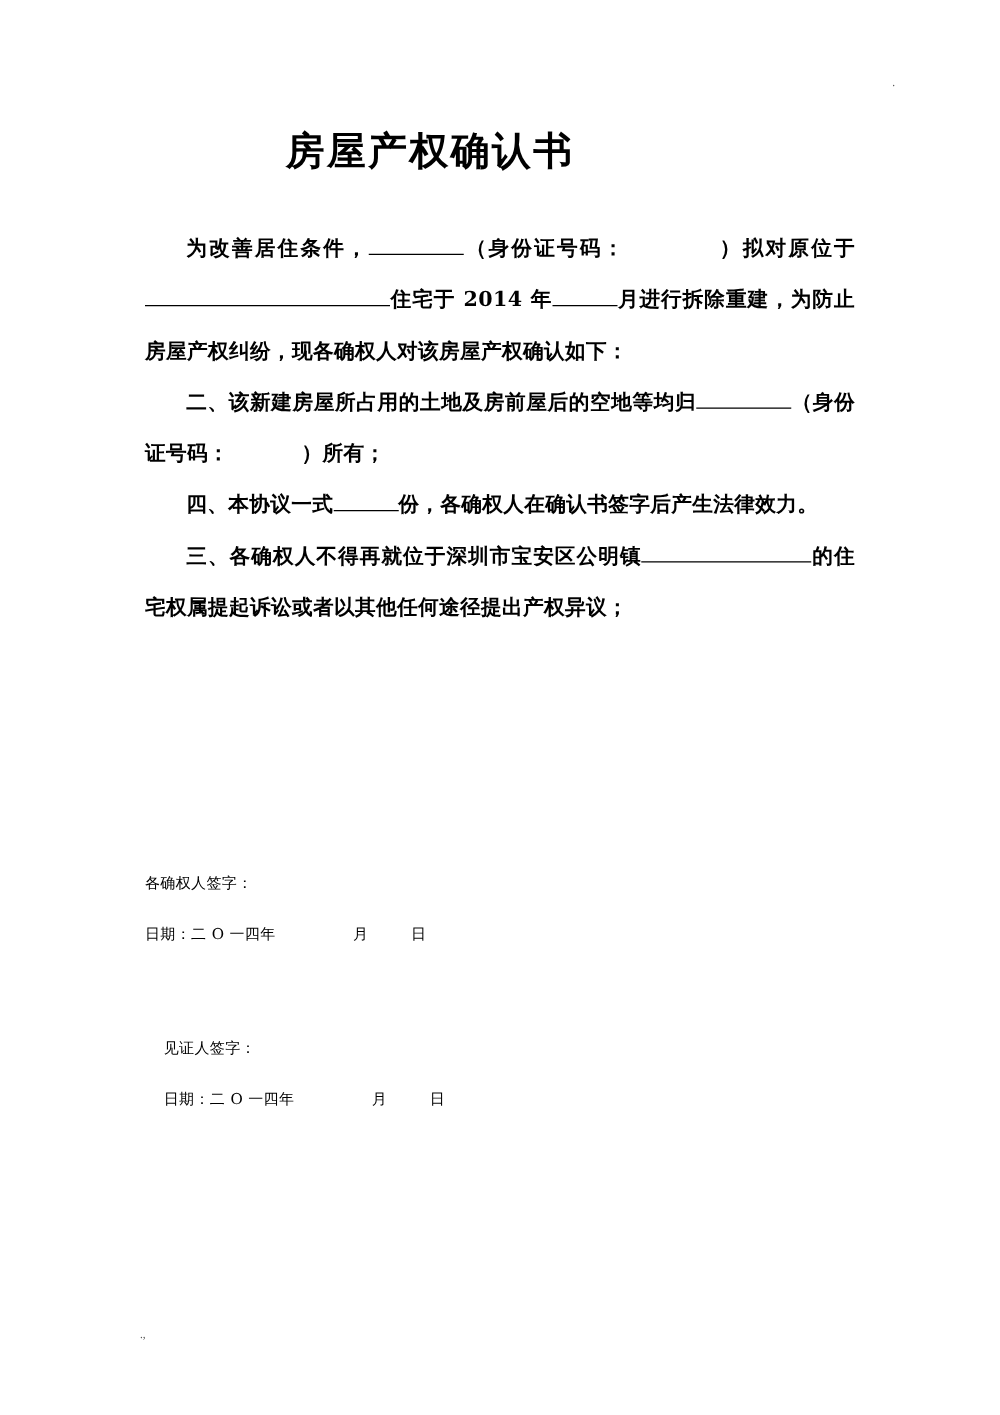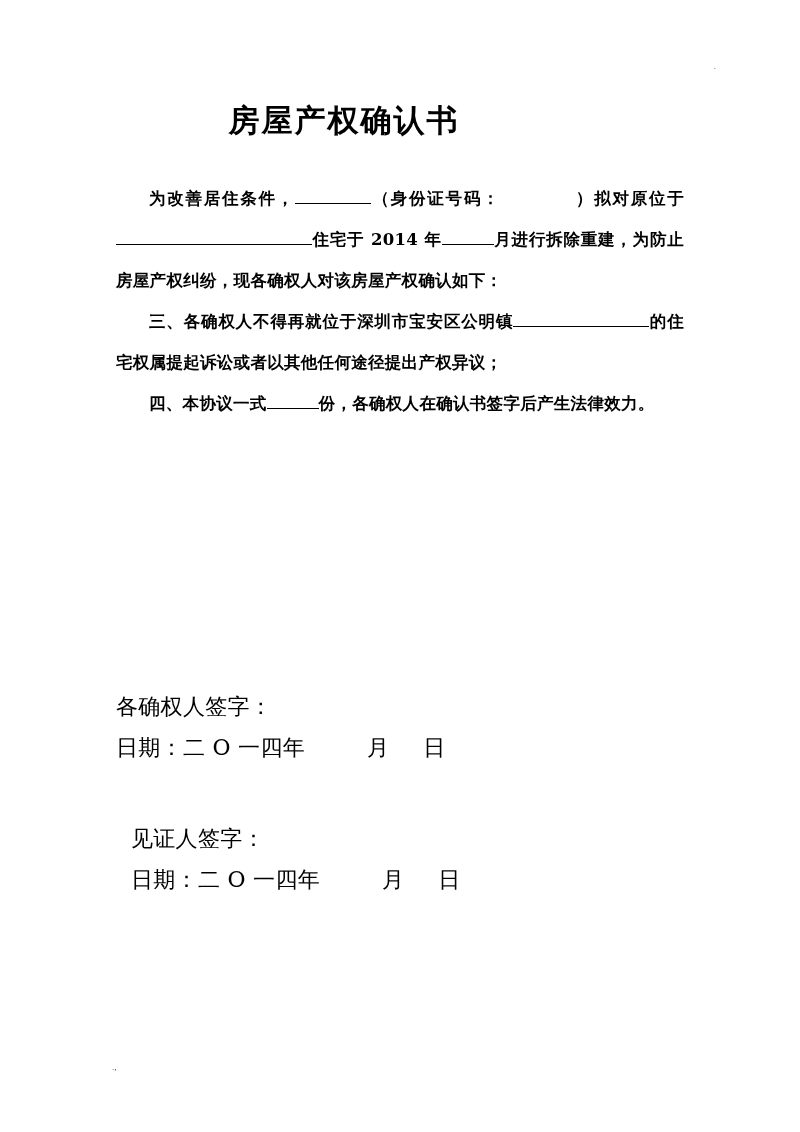--- a/index.html
+++ b/index.html
@@ -91,21 +91,21 @@
 
   .sign-block {
     position: absolute;
     left: 116px;
     width: 568px;
   }
   .sign-block.first { top: 686px; }
   .sign-block.second { top: 818px; margin-left: 15px; }
 
   .sign-line {
-    font-size: 22px;
+    font-size: 12px;
     line-height: 41px;
     letter-spacing: 0.3px;
   }
   .sp-1 { display:inline-block; width: 62px; }
   .sp-2 { display:inline-block; width: 34px; }
 </style>
 </head>
 <body>
 
 <div class="page">
@@ -114,27 +114,30 @@
 
   <div class="doc-title">房屋产权确认书</div>
 
   <div class="body-block">
 
     <p class="para indent">
       <span>为改善居住条件，</span><span class="blank b-md"></span><span>（身份证号码：</span><span class="gap-m"></span><span>）拟对原位于</span><span class="blank b-huge"></span><span>住宅于 2014 年</span><span class="blank b-sm"></span><span>月进行拆除重建，为防止房屋产权纠纷，现各确权人对该房屋产权确认如下：</span>
     </p>
 
 
-
     <p class="para indent">
-      <span>三、各确权人不得再就位于深圳市宝安区公明镇</span><span class="blank b-xl"></span><span>的住宅权属提起诉讼或者以其他任何途径提出产权异议；</span>
+      <span>二、该新建房屋所占用的土地及房前屋后的空地等均归</span><span class="blank b-md"></span><span>（身份证号码：</span><span class="gap-s"></span><span>）所有；</span>
     </p>
 
     <p class="para indent">
       <span>四、本协议一式</span><span class="blank b-sm"></span><span>份，各确权人在确认书签字后产生法律效力。</span>
+    </p>
+
+    <p class="para indent">
+      <span>三、各确权人不得再就位于深圳市宝安区公明镇</span><span class="blank b-xl"></span><span>的住宅权属提起诉讼或者以其他任何途径提出产权异议；</span>
     </p>
 
   </div>
 
   <div class="sign-block first">
     <div class="sign-line">各确权人签字：</div>
     <div class="sign-line">
       <span>日期：二 O 一四年</span><span class="sp-1"></span><span>月</span><span class="sp-2"></span><span>日</span>
     </div>
   </div>

